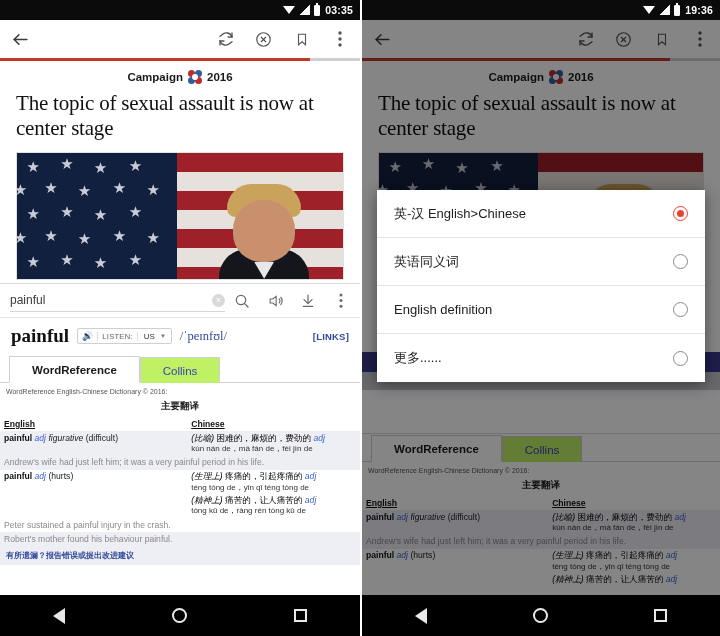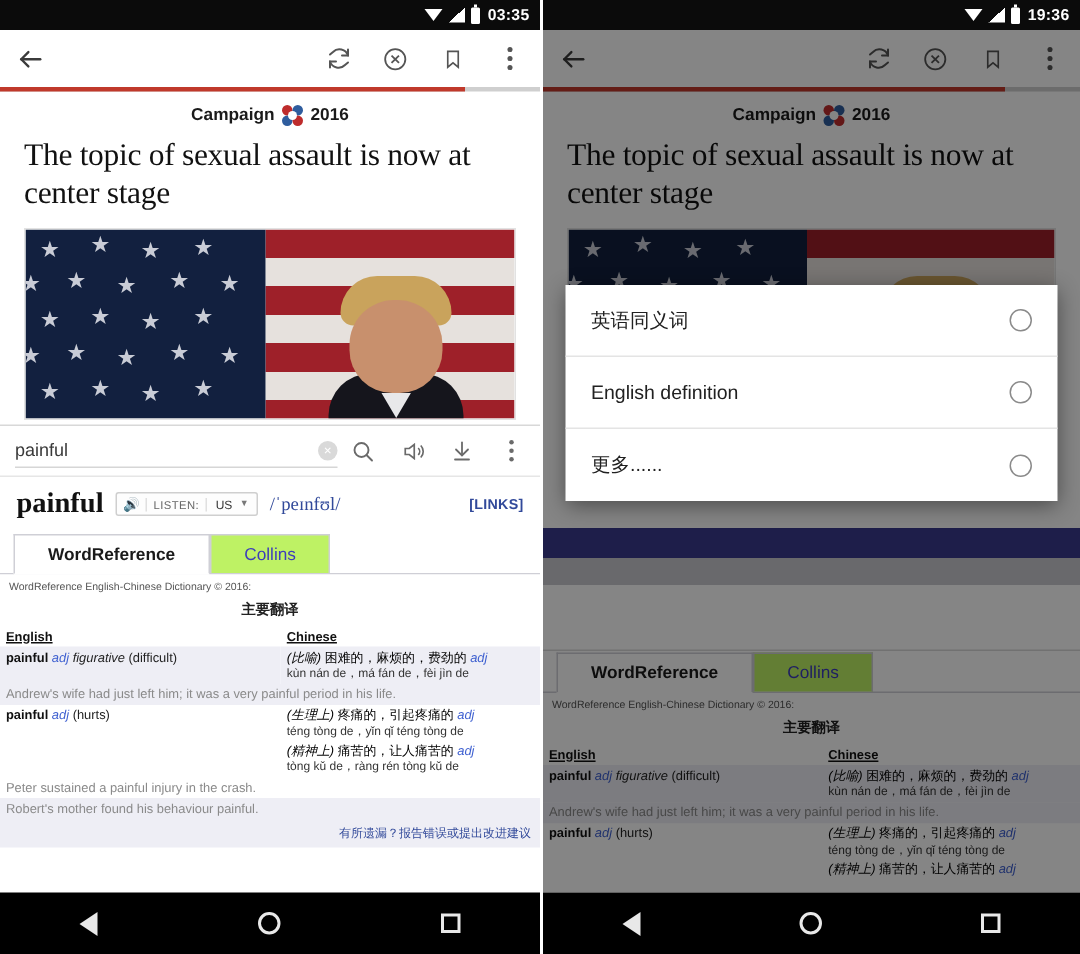--- a/index.html
+++ b/index.html
@@ -86,43 +86,43 @@
   .listen { display:flex; align-items:center; border:1px solid #cfcfcf; border-radius:2px;
             height:16px; background:#fdfdfd; overflow:hidden; }
   .listen .spk { padding:0 4px; font-size:9px; color:#333; }
   .listen .lb { font-size:7.5px; color:#666; letter-spacing:.3px; padding:0 4px;
                 border-left:1px solid #e0e0e0; }
   .listen .sel { font-size:8px; color:#333; padding:0 3px 0 6px; border-left:1px solid #e0e0e0; }
   .listen .car { font-size:6px; color:#777; padding:0 5px 0 2px; }
   .ipa { font-family:"Liberation Serif", serif; font-size:12.5px; color:#31499a; }
   .links { margin-left:auto; font-size:9.5px; color:#31499a; font-weight:bold; letter-spacing:.2px;}
 
-  .tabs { display:flex; align-items:flex-start; padding-left:9px; background:#fff;
+  .tabs { display:flex; align-items:center; padding-left:9px; background:#fff;
           border-bottom:1px solid #cfcfd6; }
   .tab { font-size:11.5px; padding:7px 22px 6px; border:1px solid #cfcfd6; border-bottom:none;
          background:#bef264; color:#3d3dbb; position:relative; top:1px; }
   .tab.active { background:#fff; color:#1a1a1a; font-weight:bold; border-bottom:1px solid #fff; }
 
   .dict-body { flex:1; overflow:hidden; background:#fff; }
   .copy { font-size:7px; color:#555; padding:5px 6px 3px; }
   .zhuyao { text-align:center; font-size:9.5px; font-weight:bold; color:#222; padding:2px 0 4px; }
   table.wr { width:100%; border-collapse:collapse; table-layout:fixed; }
   table.wr td { vertical-align:top; padding:1.5px 4px; font-size:8.6px; line-height:1.3; }
   .colhead td { font-weight:bold; color:#111; text-decoration:underline; font-size:9px; padding-bottom:3px;}
   .rowA { background:#eeeef5; }
   .rowB { background:#fff; }
   .term { font-weight:bold; color:#111; }
   .pos { color:#3d5fd0; font-style:italic; }
   .fig { font-style:italic; color:#222; }
   .gloss { color:#222; }
   .paren { font-style:italic; }
   .pinyin { color:#333; font-size:8px; }
   .example { color:#8a8a8a; font-size:9px; padding:3px 6px 4px 46px; }
-  .footer-note { text-align:right; font-size:8px; color:#31499a; padding:4px 6px;
-                 background:#eeeef5; }
+  .footer-note { text-align:left; font-size:8px; color:#31499a; padding:4px 6px;
+                 background:#eeeef5;font-weight:bold; }
 
   
   .navbar { position:absolute; left:0; bottom:0; width:100%; height:41px; background:#000;
             display:flex; align-items:center; justify-content:space-around; z-index:45; }
   .nav-back { width:0;height:0;border-top:8px solid transparent;border-bottom:8px solid transparent;
               border-right:12px solid #e8e8e8; }
   .nav-home { width:15px;height:15px;border:2px solid #e8e8e8;border-radius:50%; }
   .nav-rec { width:13px;height:13px;border:2px solid #e8e8e8; }
 
   
@@ -527,20 +527,24 @@
         </tbody>
           </table>
       </div>
     </div>
 
     <div class="scrim"></div>
 
 
     <div class="dialog">
       <div class="dopt">
+        <span class="dopt-label">英-汉 English&gt;Chinese</span>
+        <span class="radio on"></span>
+      </div>
+      <div class="dopt">
         <span class="dopt-label">英语同义词</span>
         <span class="radio"></span>
       </div>
       <div class="dopt">
         <span class="dopt-label">English definition</span>
         <span class="radio"></span>
       </div>
       <div class="dopt">
         <span class="dopt-label">更多......</span>
         <span class="radio"></span>

